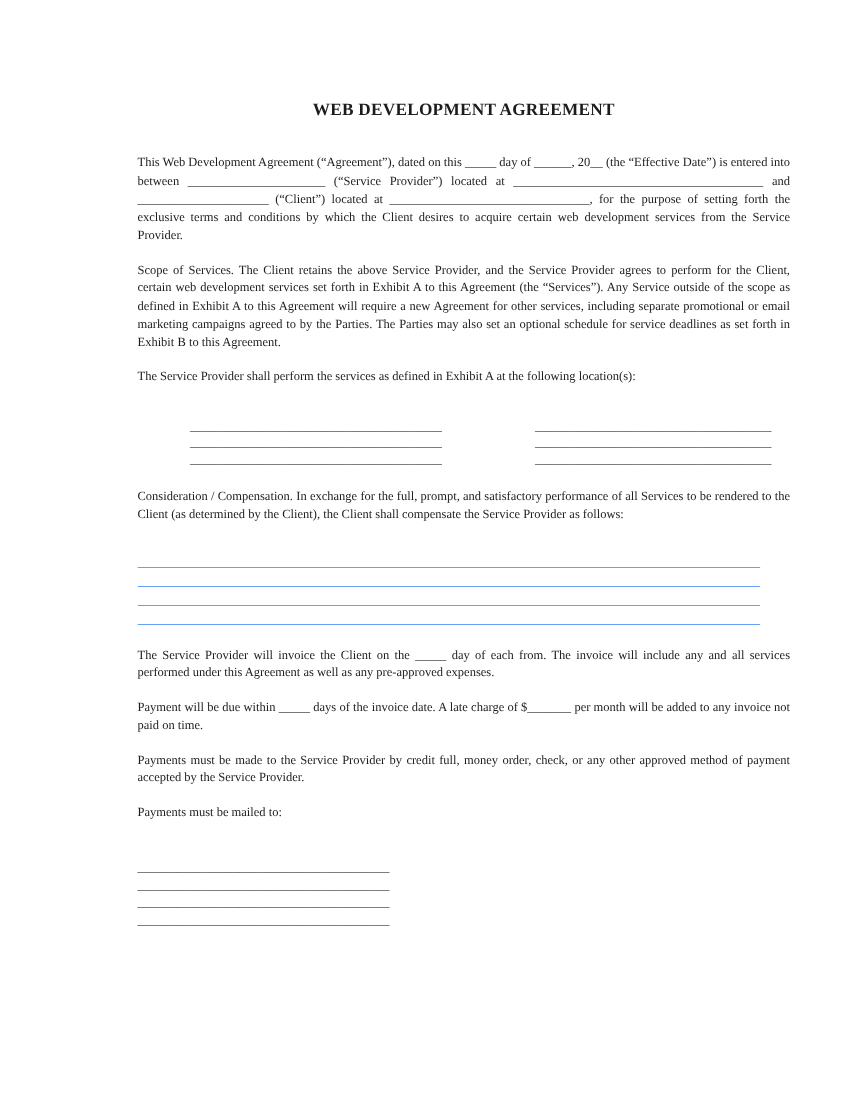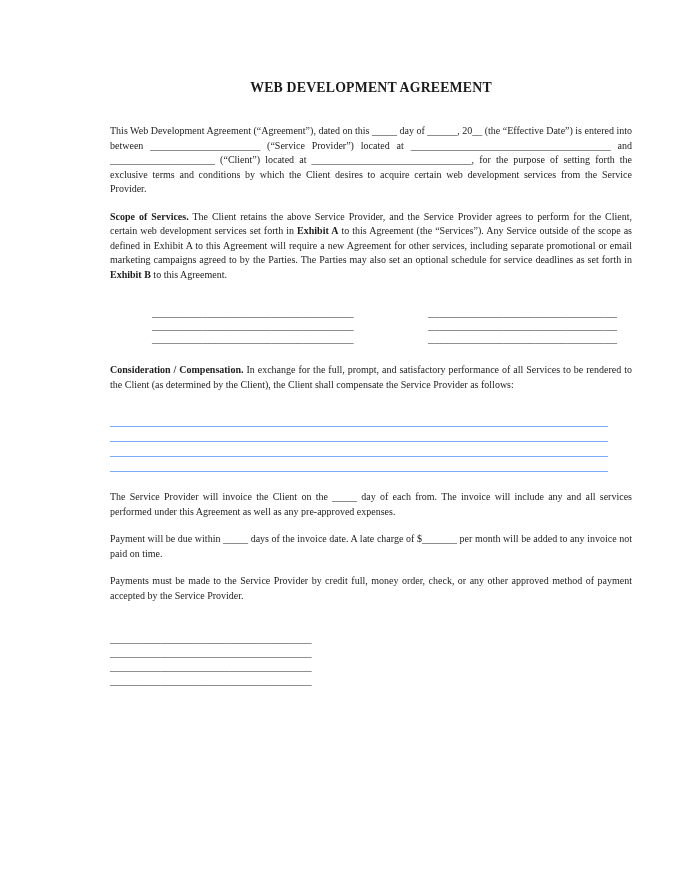--- a/index.html
+++ b/index.html
@@ -29,21 +29,21 @@
     margin: 0 0 29px 0;
     line-height: 15px;
     letter-spacing: 0.2px;
   }
   .para {
     font-size: 10px;
     line-height: 14.5px;
     text-align: justify;
     margin: 0 0 13px 0;
   }
-  .bold { font-weight: bold; }
+  .bold { font-weight: normal; }
   .blank-run { white-space: nowrap; }
   .loc-blanks {
     margin: 24px 0 18px 0;
     padding-right: 15px;
   }
   .loc-row {
     display: flex;
     justify-content: space-between;
     font-size: 12.6px;
     line-height: 13px;
@@ -72,20 +72,21 @@
 
 <div class="page">
 
   <h1 class="doc-title">WEB DEVELOPMENT AGREEMENT</h1>
 
   <p class="para"><span>This Web Development Agreement (“Agreement”), dated on this _____ day of ______, 20__ (the “Effective Date”) is entered into between ______________________ (“Service Provider”) located at ________________________________________ and _____________________ (“Client”) located at ________________________________,  for the purpose of setting forth the exclusive terms and conditions by which the Client desires to acquire certain web development services from the Service Provider.</span></p>
 
 
   <p class="para"><span class="bold">Scope of Services.</span><span> The Client retains the above Service Provider, and the Service Provider agrees to perform for the Client, certain web development services set forth in </span><span class="bold">Exhibit A</span><span> to this Agreement (the “Services”). Any Service outside of the scope as defined in Exhibit A to this Agreement will require a new Agreement for other services, including separate promotional or email marketing campaigns agreed to by the Parties. The Parties may also set an optional schedule for service deadlines as set forth in </span><span class="bold">Exhibit B</span><span> to this Agreement.</span></p>
 
+  <p class="para"><span>The Service Provider shall perform the services as defined in Exhibit A at the following location(s):</span></p>
 
   <div class="loc-blanks">
     <div class="loc-row">
         <span class="left-line blank-run">________________________________</span>
         <span class="blank-run">______________________________</span>
       </div>
     <div class="loc-row">
         <span class="left-line blank-run">________________________________</span>
         <span class="blank-run">______________________________</span>
       </div>
@@ -103,20 +104,21 @@
     <div class="rule-line">___________________________________________________________________________________</div>
     <div class="rule-line">___________________________________________________________________________________</div>
   </div>
 
   <p class="para"><span>The Service Provider will invoice the Client on the _____ day of each from. The invoice will include any and all services performed under this Agreement as well as any pre-approved expenses.</span></p>
 
   <p class="para"><span>Payment will be due within _____ days of the invoice date. A late charge of $_______ per month will be added to any invoice not paid on time.</span></p>
 
   <p class="para"><span>Payments must be made to the Service Provider by credit full, money order, check, or any other approved method of payment accepted by the Service Provider.</span></p>
 
+  <p class="para"><span>Payments must be mailed to:</span></p>
 
   <div class="mail-blanks">
     <div class="mail-line">________________________________</div>
     <div class="mail-line">________________________________</div>
     <div class="mail-line">________________________________</div>
     <div class="mail-line">________________________________</div>
   </div>
 
 </div>
 

